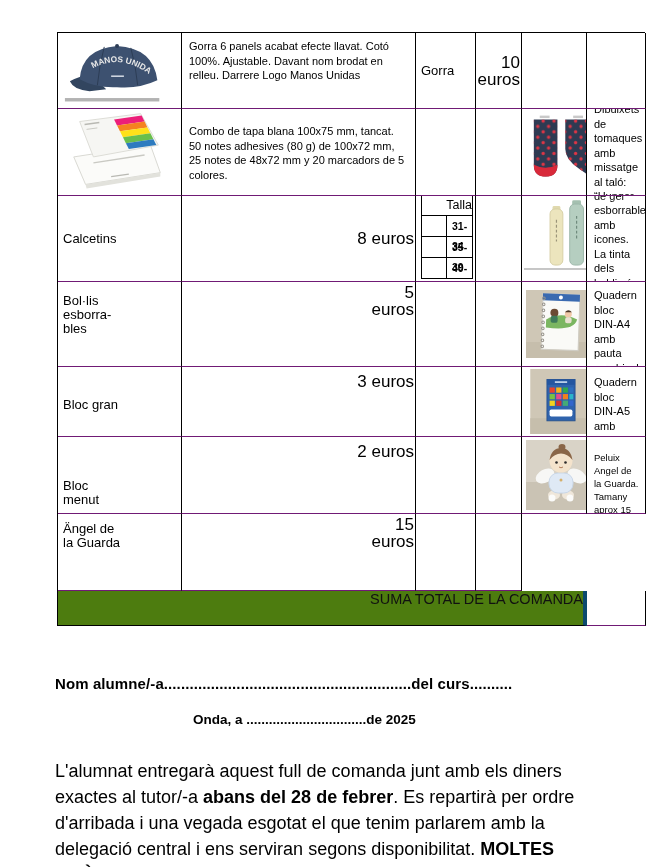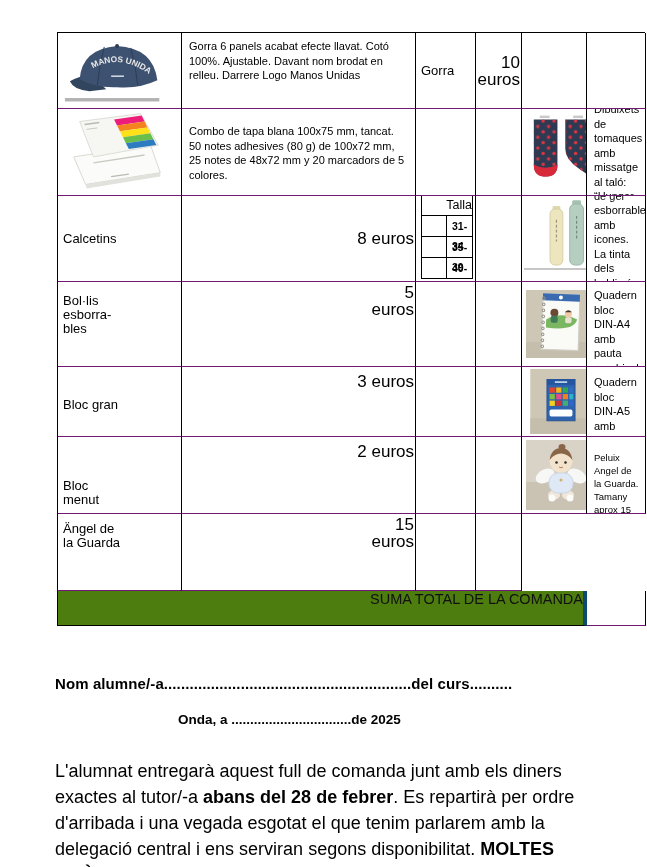--- a/index.html
+++ b/index.html
@@ -34,21 +34,21 @@
   .talla-size{flex:1;font-size:10.5px;line-height:20px;padding-left:5px;}
 
   
   .suma-cell{grid-column:1 / 6;background:#4d7c0f;display:flex;align-items:flex-end;
              padding:0 0 4px 2px;font-size:14.5px;color:#111;
              border-right:4px solid #0c4a6e;border-bottom:1px solid #000;box-sizing:border-box;}
   .suma-total{background:#fff;}
 
   
   .nom-line{position:absolute;left:55px;top:661px;font-size:15px;font-weight:bold;letter-spacing:.1px;margin-top:14px;}
-  .onda-line{position:absolute;left:178px;top:712px;font-size:13.5px;font-weight:bold;}
+  .onda-line{position:absolute;left:193px;top:712px;font-size:13.5px;font-weight:bold;}
   .note{position:absolute;left:55px;top:758px;width:542px;font-size:18px;line-height:26px;margin:0;}
   .note .b{font-weight:bold;}
 </style>
 </head>
 <body>
 
 <div class="page">
 
   <div class="otable">
 

